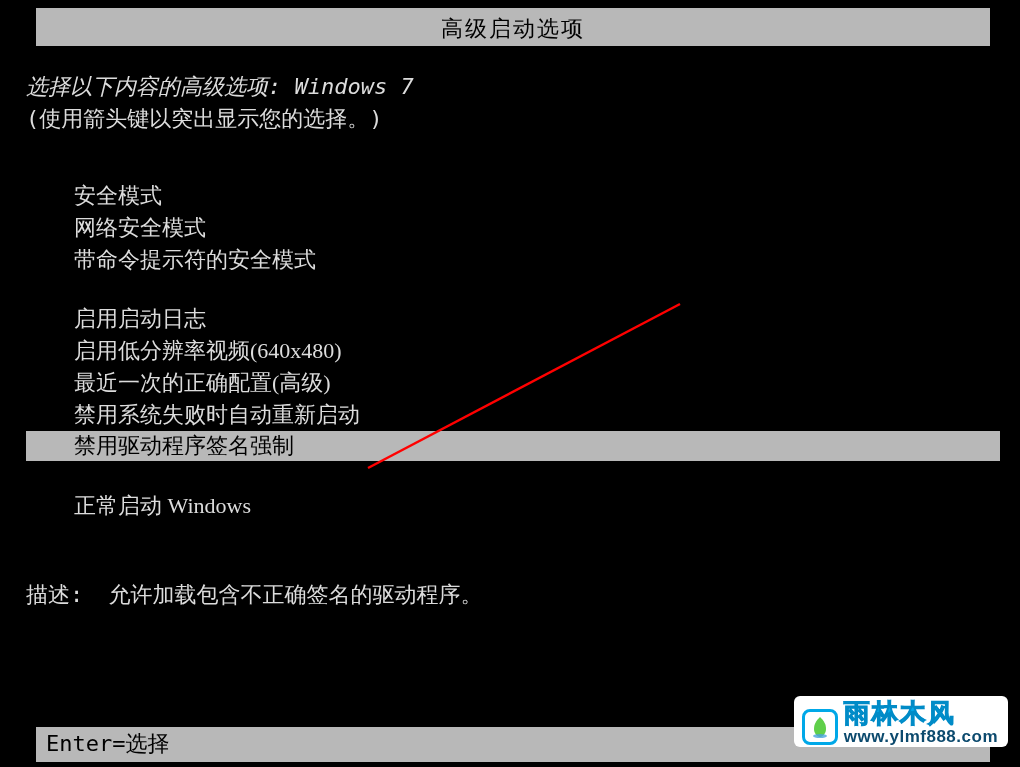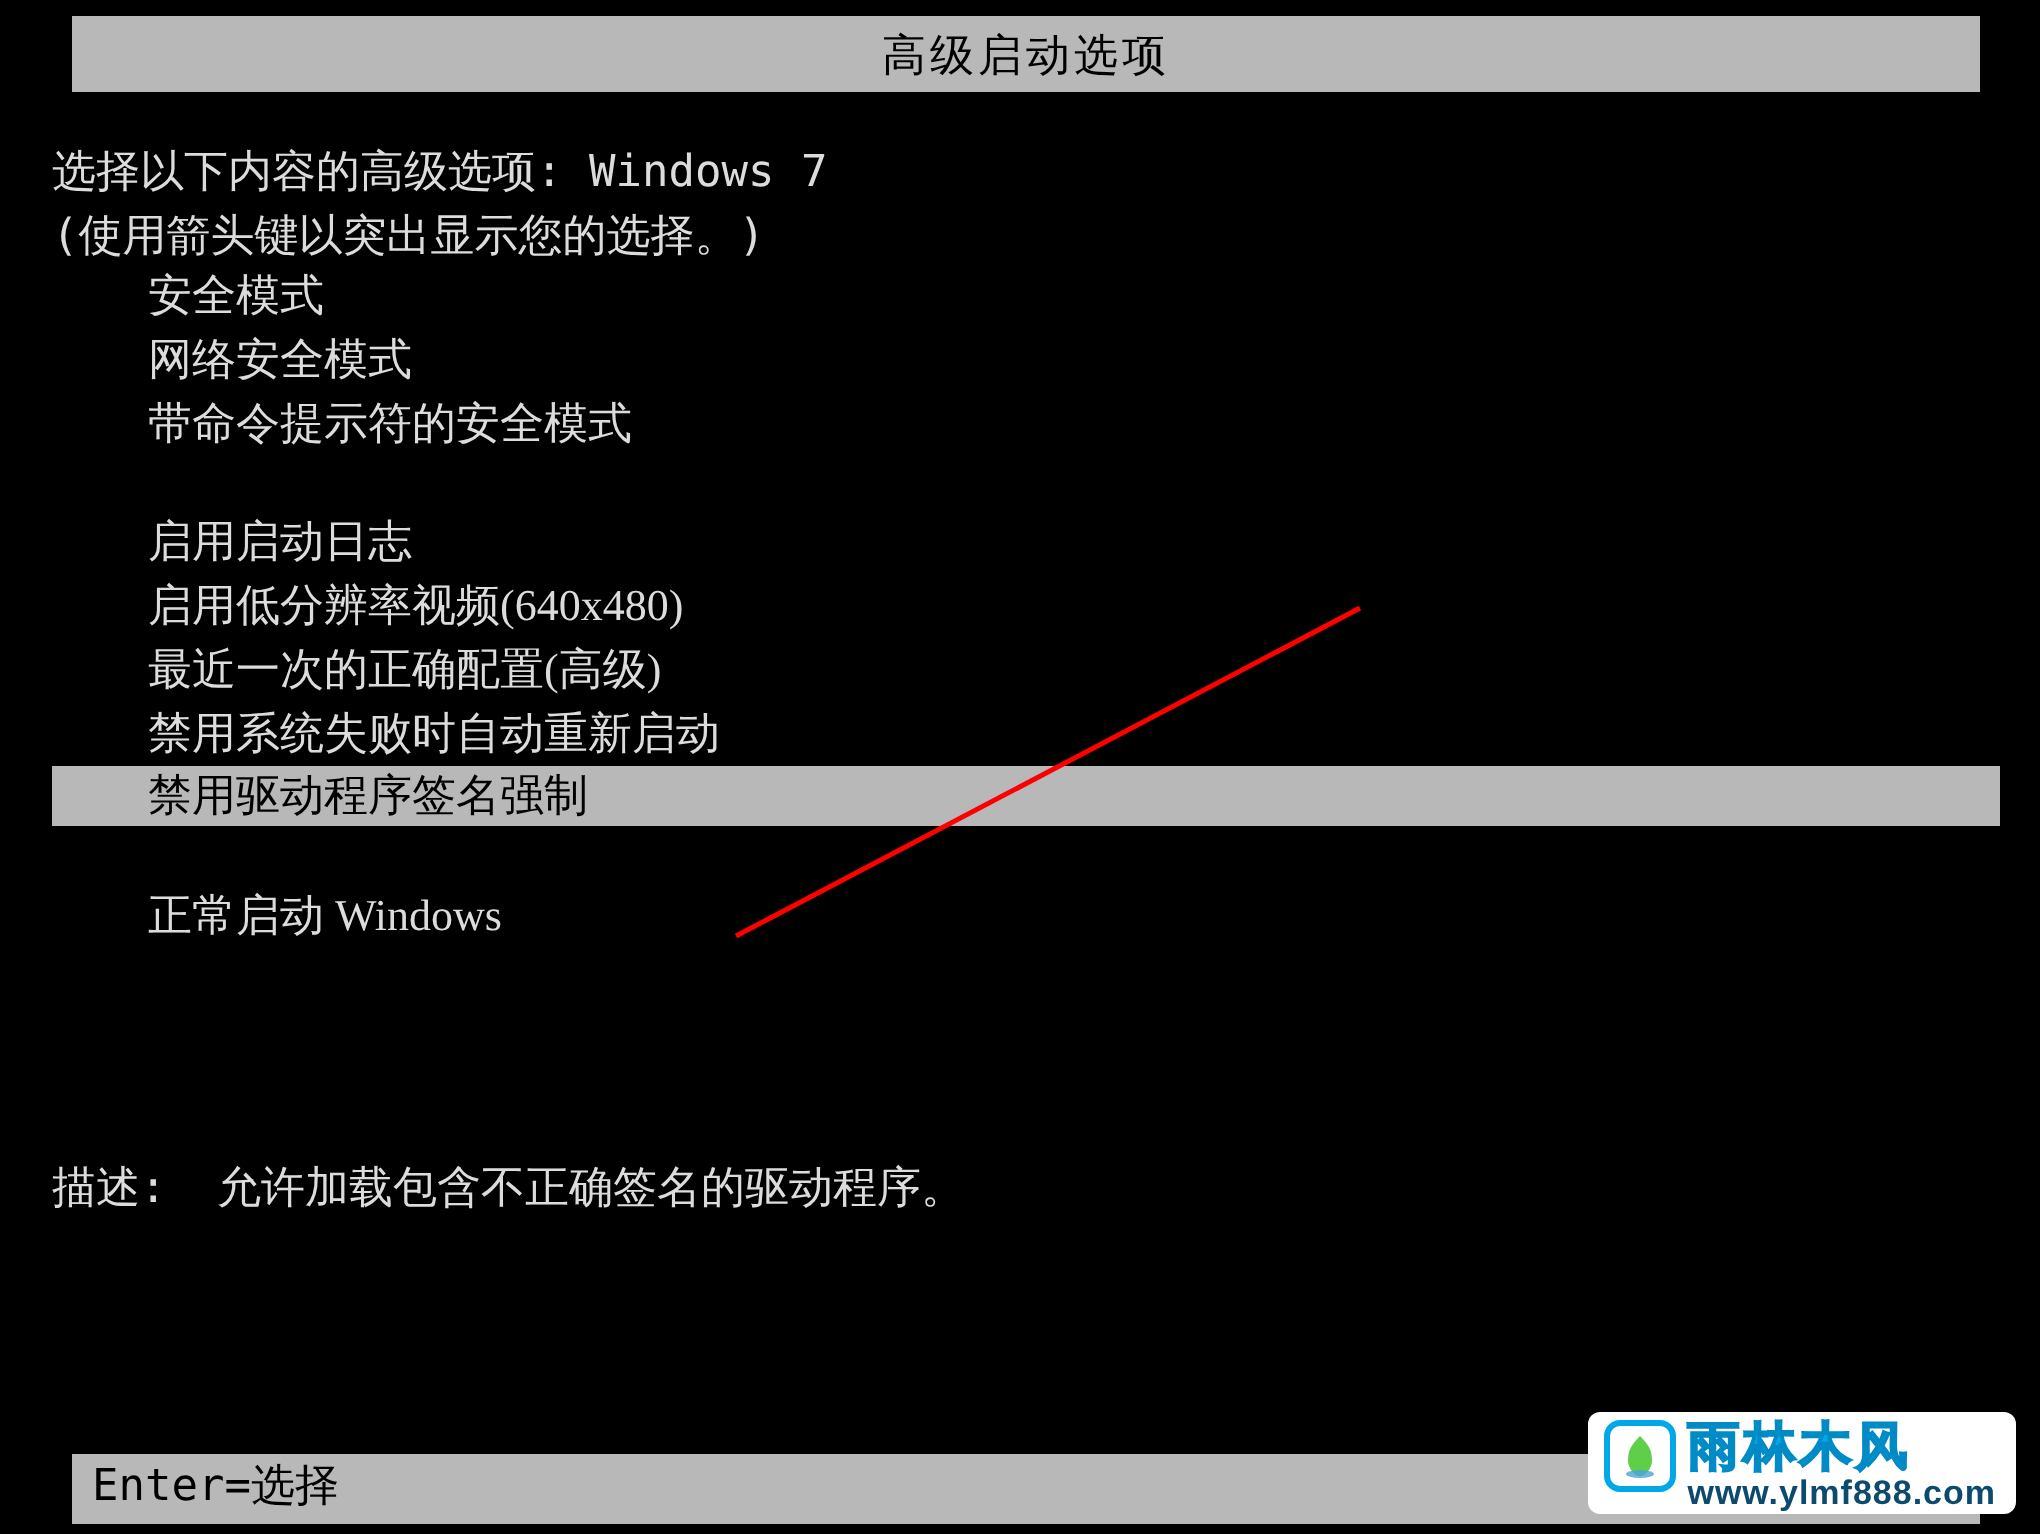--- a/index.html
+++ b/index.html
@@ -32,23 +32,25 @@
     }
     .content {
       position: absolute;
       top: 72px;
       left: 26px;
       right: 20px;
     }
     .intro-line {
       white-space: pre;
       margin-bottom: 2px;
+      font-style: italic;
     }
     .hint-line {
       white-space: pre;
+      margin-bottom: 48px;
     }
     .menu {
       margin-left: 10px;
     }
     .menu-item {
       padding-left: 38px;
       margin-bottom: 2px;
       white-space: pre;
       font-family: Liberation Serif, serif;
     }
@@ -86,27 +88,27 @@
       font-family: monospace, "SimSun";
     }
     .arrow-annotation {
       position: absolute;
       top: 300px;
       left: 360px;
       pointer-events: none;
     }
     .watermark {
       position: absolute;
-      bottom: 10px;
+      bottom: 20px;
       right: 12px;
       background: #ffffff;
       border-radius: 6px;
       padding: 4px 10px 2px 8px;
       display: flex;
-      align-items: flex-start;
+      align-items: flex-end;
       gap: 6px;
       font-family: "Microsoft YaHei", sans-serif;
     }
     .wm-icon {
       width: 36px;
       height: 36px;
       border: 3px solid #00a8e8;
       border-radius: 8px;
       display: flex;
       align-items: center;

